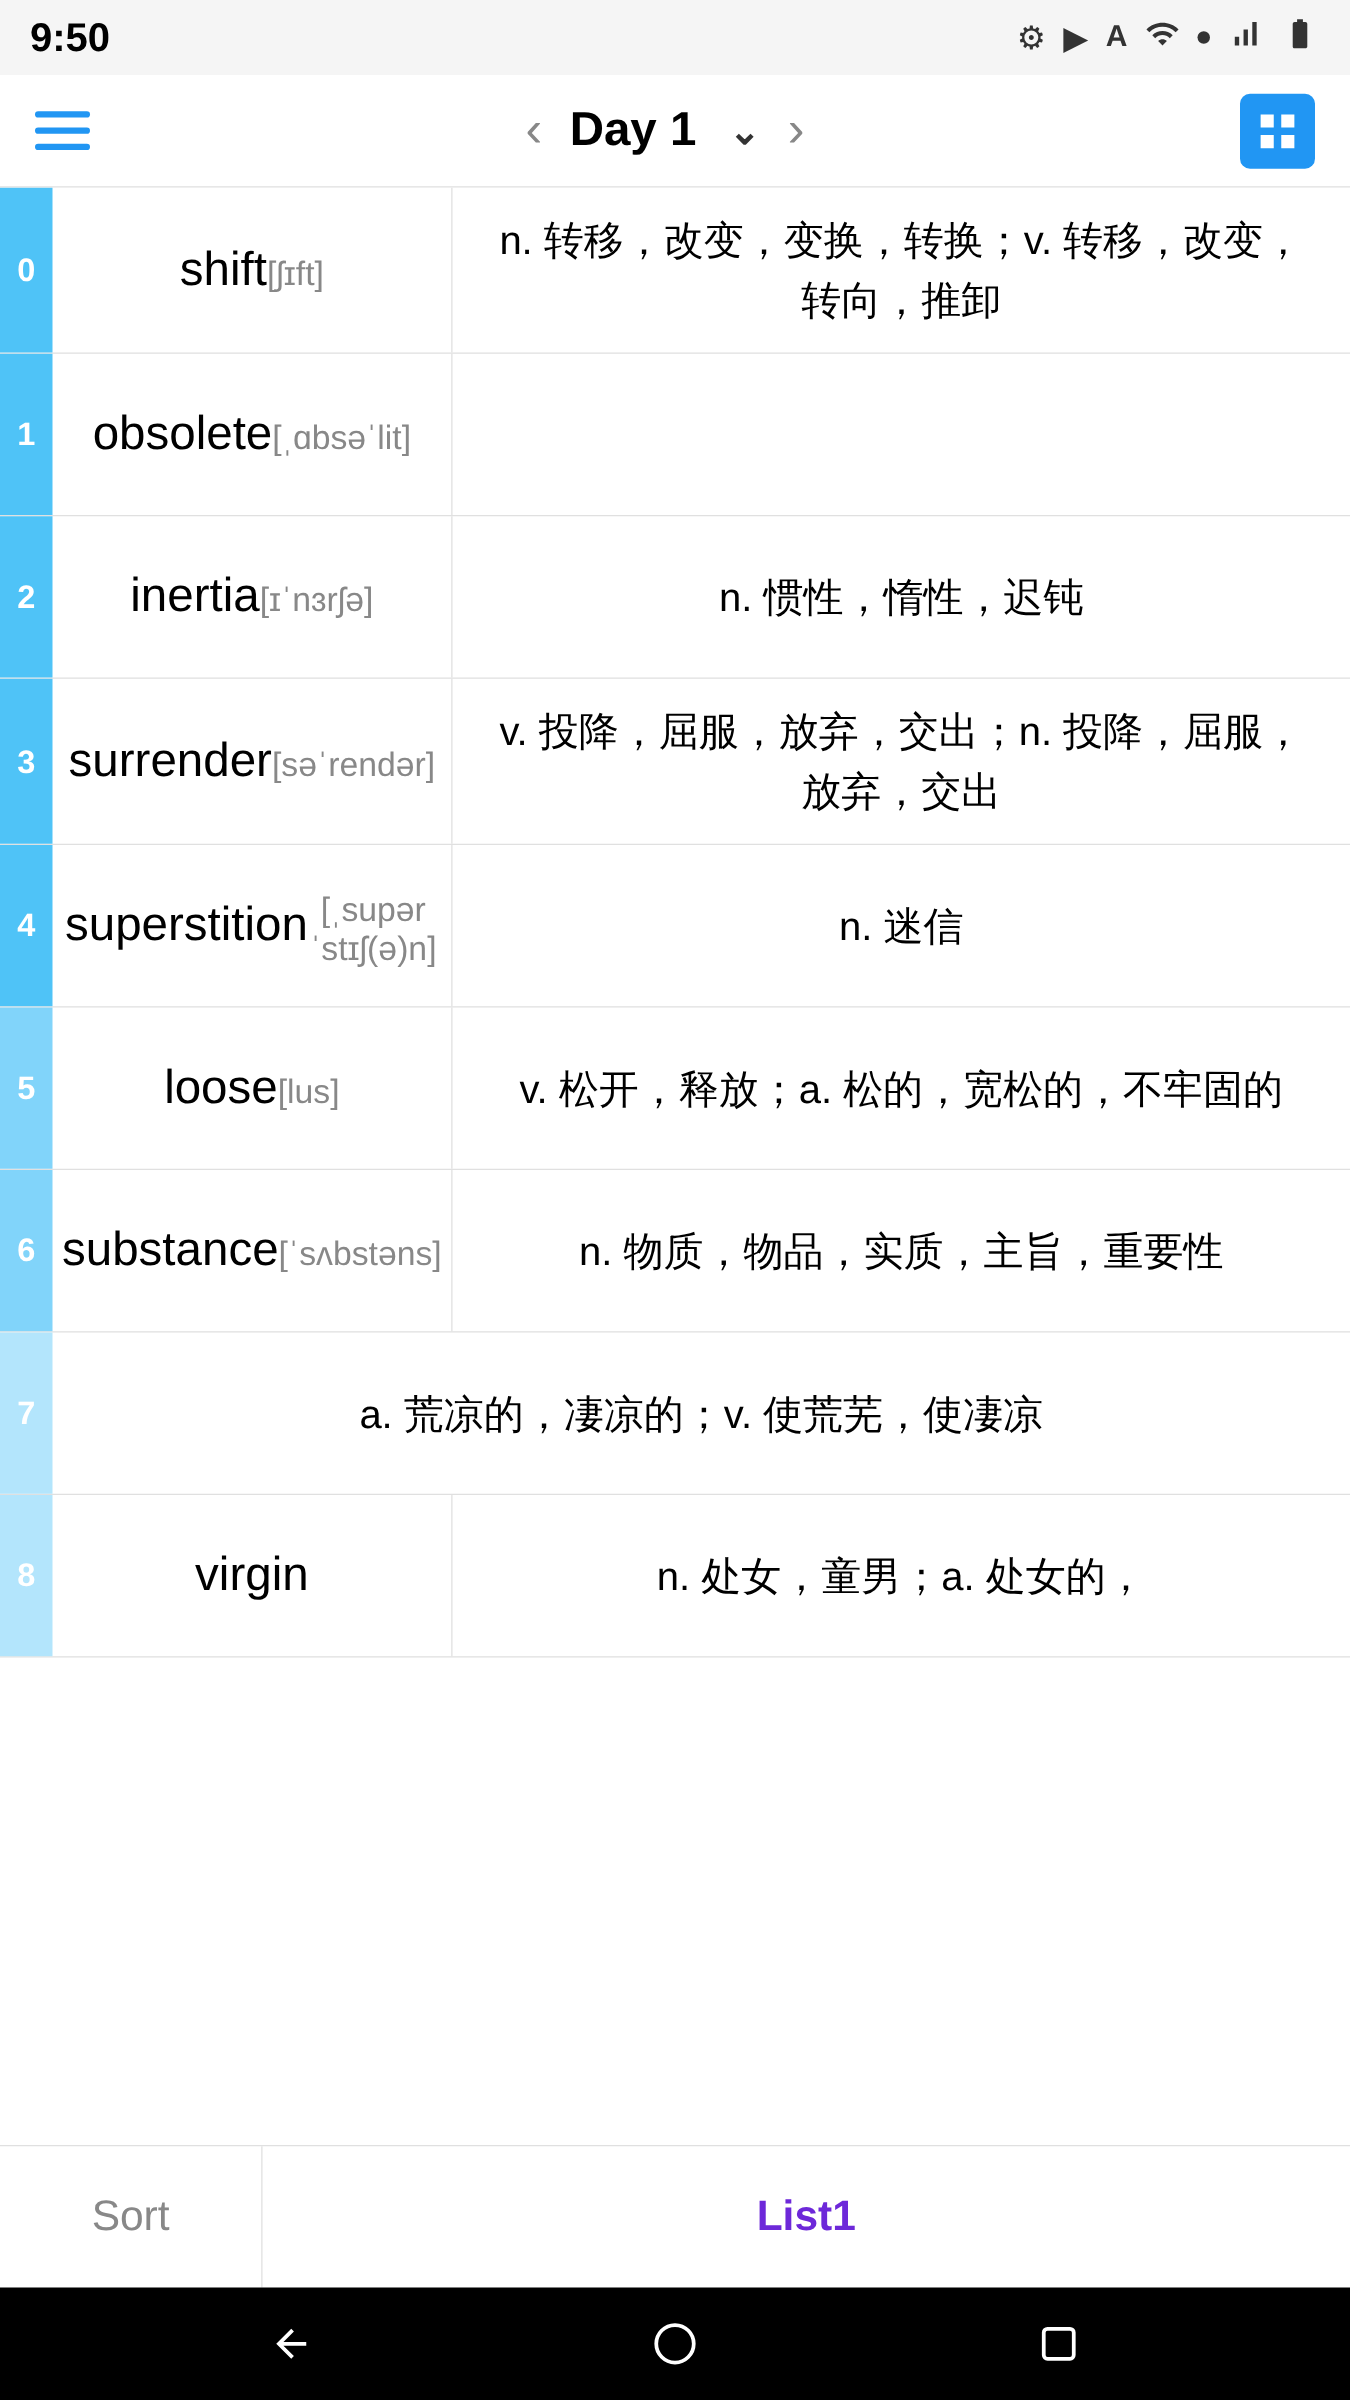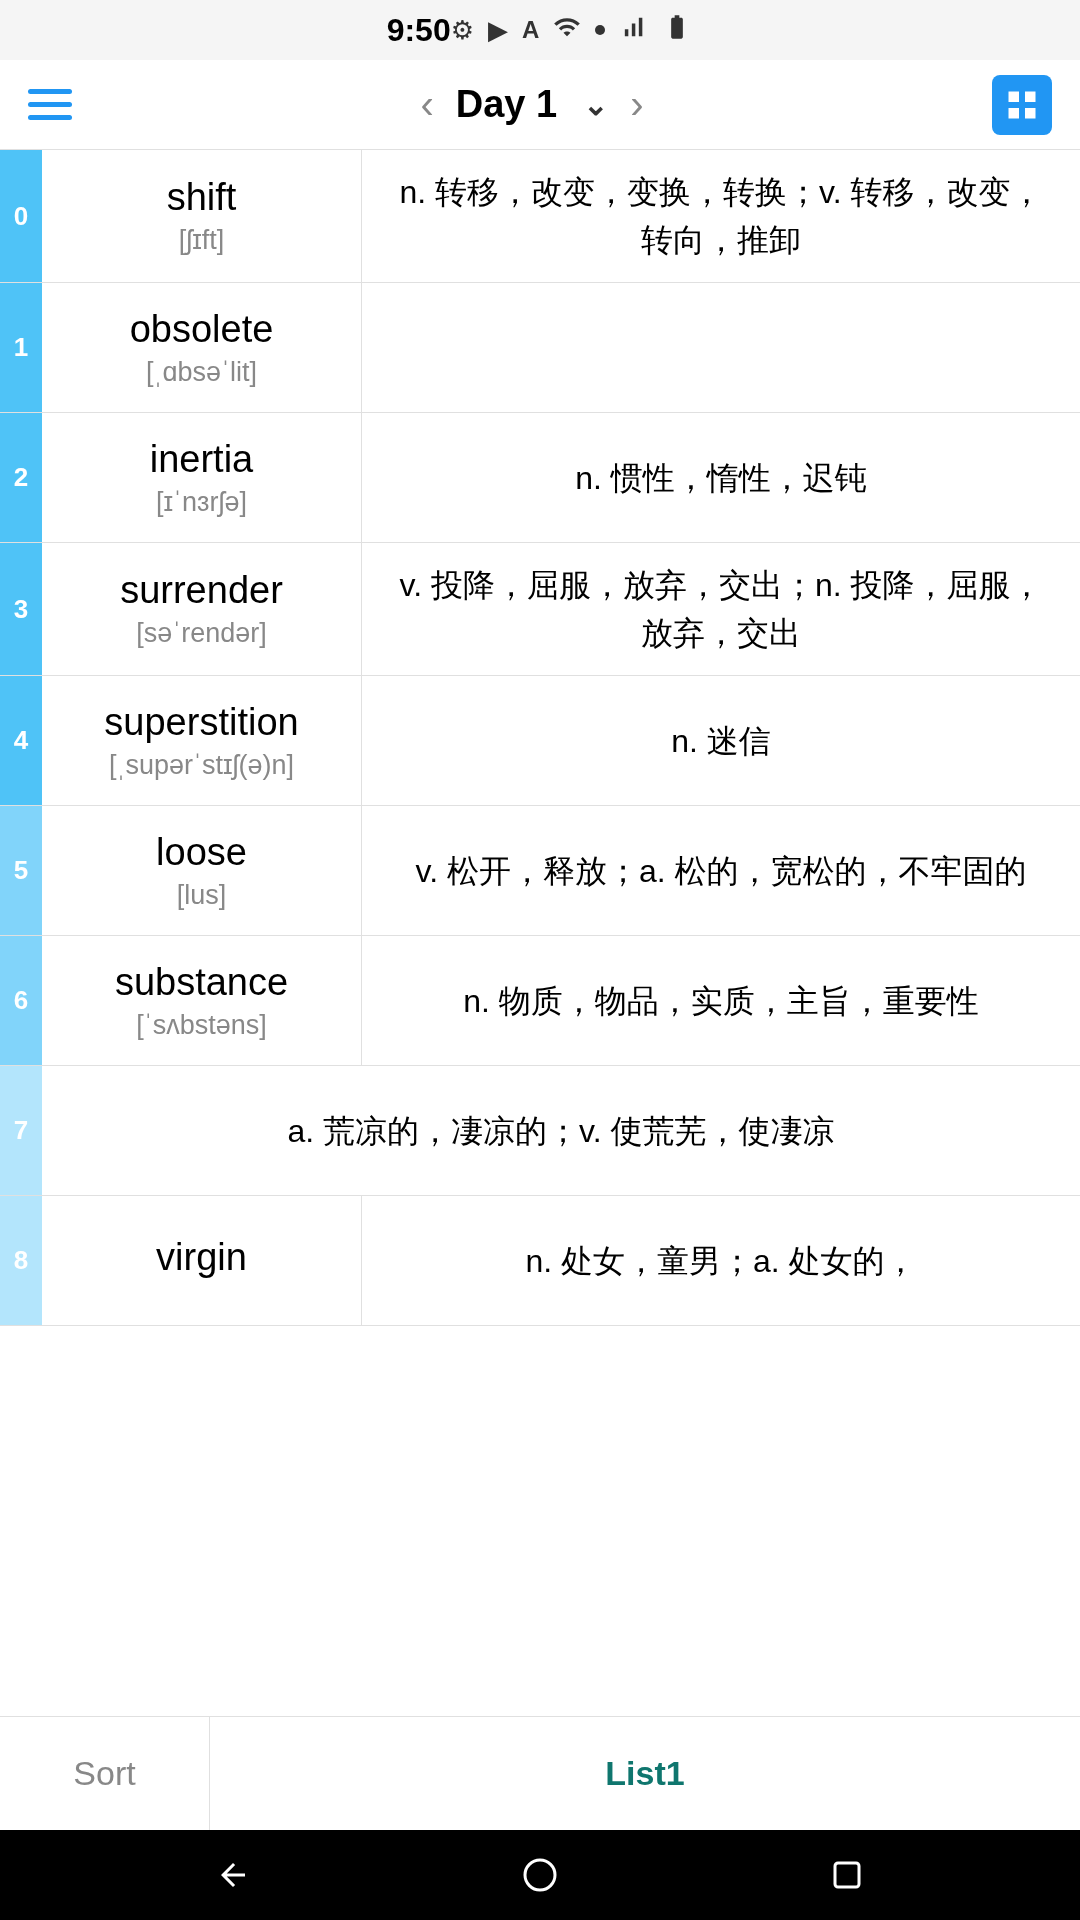--- a/index.html
+++ b/index.html
@@ -13,21 +13,21 @@
       display: flex;
       flex-direction: column;
     }
 
     
     .status-bar {
       background: #f5f5f5;
       height: 60px;
       display: flex;
       align-items: center;
-      justify-content: center;
+      justify-content: space-between;
       padding: 0 24px;
     }
     .status-time {
       font-size: 32px;
       font-weight: bold;
       color: #000;
     }
     .status-icons {
       display: flex;
       align-items: center;
@@ -125,21 +125,21 @@
       background: #81D4FA;
     }
     .row-index.lightest {
       background: #B3E5FC;
     }
 
     .row-word {
       width: 320px;
       flex-shrink: 0;
       display: flex;
-      flex-direction: column;
+      flex-direction: row;
       align-items: center;
       justify-content: center;
       padding: 18px 10px;
       border-right: 1px solid #e0e0e0;
     }
     .word-text {
       font-size: 38px;
       font-weight: normal;
       color: #000;
       text-align: center;
@@ -184,21 +184,21 @@
       border-right: 1px solid #e0e0e0;
     }
 
     .tab-list1 {
       flex: 1;
       height: 100%;
       display: flex;
       align-items: center;
       justify-content: center;
       font-size: 34px;
-      color: #0f766e;
+      color: #6d28d9;
       font-weight: bold;
       cursor: pointer;
     }
 
     
     .android-nav {
       height: 90px;
       background: #000;
       display: flex;
       align-items: center;

